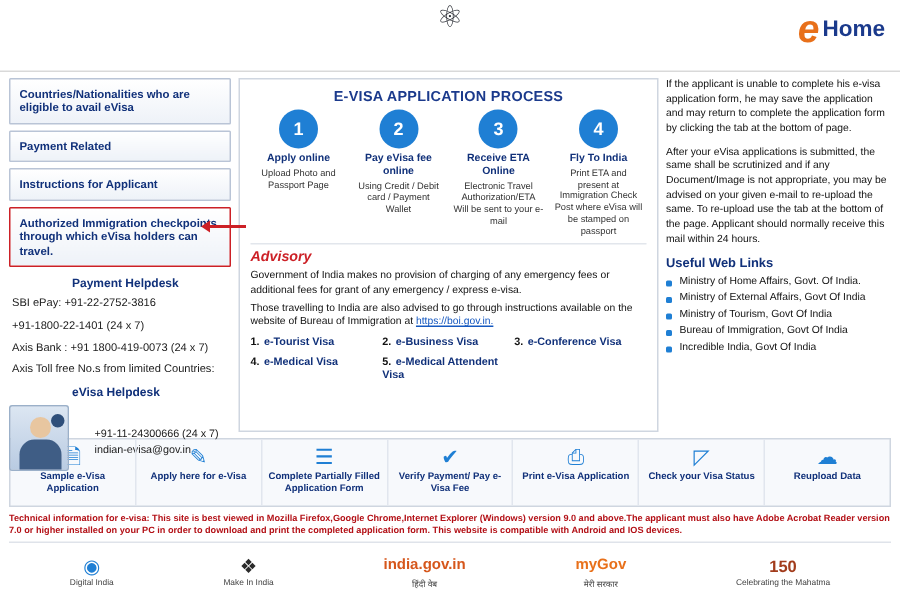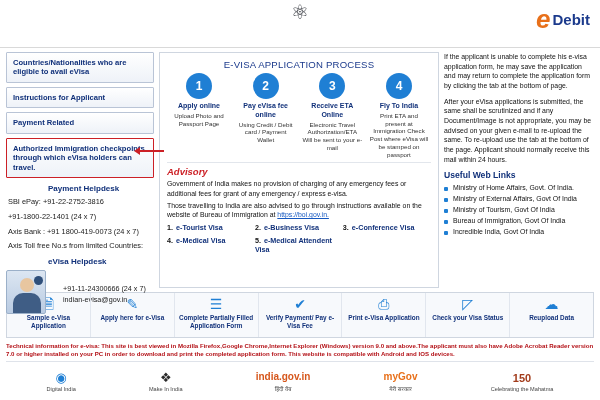--- a/index.html
+++ b/index.html
@@ -87,21 +87,21 @@
   .agent-contact { font-size: 7.2px; color: #1a1a1a; line-height: 1.5; padding-top: 6px;}
 
   
   .mid-col {
     flex: 1 1 auto;
     border: 1px solid #cfd6e0;
     padding: 4px 7px 5px 7px;
     background: #fff;
   }
   .mid-title {
-    text-align: center; font-size: 9.6px; font-weight: normal;
+    text-align: center; font-size: 9.6px; font-weight: bold;
     color: #1b3a8c; letter-spacing: .2px; margin: 2px 0 3px 0;
   }
   .steps { display: flex; justify-content: space-between; padding: 0 2px; }
   .step { width: 60px; text-align: center; position: relative; }
   .step .circle {
     width: 26px; height: 26px; border-radius: 50%;
     background: #1f7fd4; color: #fff; font-size: 12px; font-weight: bold;
     line-height: 26px; margin: 0 auto 3px auto;
   }
   .step .s-title { font-size: 7px; font-weight: bold; color: #11317a; line-height: 1.25; }
@@ -175,30 +175,30 @@
 <body>
 
 <div class="page">
 
   <div class="header">
     <div class="emblem">
       <div class="glyph">⚛</div>
     </div>
     <div class="evisa-logo">
       <span class="e">e</span>
-      <span class="txt">Debit</span>
+      <span class="txt">Home</span>
     </div>
   </div>
 
   <div class="body-row">
 
     <div class="left-col">
       <div class="lnk-btn">Countries/Nationalities who are eligible to avail eVisa</div>
+      <div class="lnk-btn">Payment Related</div>
       <div class="lnk-btn">Instructions for Applicant</div>
-      <div class="lnk-btn">Payment Related</div>
       <div class="highlight-wrap">
         <div class="lnk-btn highlight">Authorized Immigration checkpoints through which eVisa holders can travel.</div>
         <div class="arrow"></div>
       </div>
 
       <div class="helpdesk-title">Payment Helpdesk</div>
       <div class="helpdesk-line">SBI ePay: +91-22-2752-3816</div>
       <div class="helpdesk-line">+91-1800-22-1401 (24 x 7)</div>
       <div class="helpdesk-line">Axis Bank : +91 1800-419-0073 (24 x 7)</div>
       <div class="helpdesk-line">Axis Toll free No.s from limited Countries:</div>

